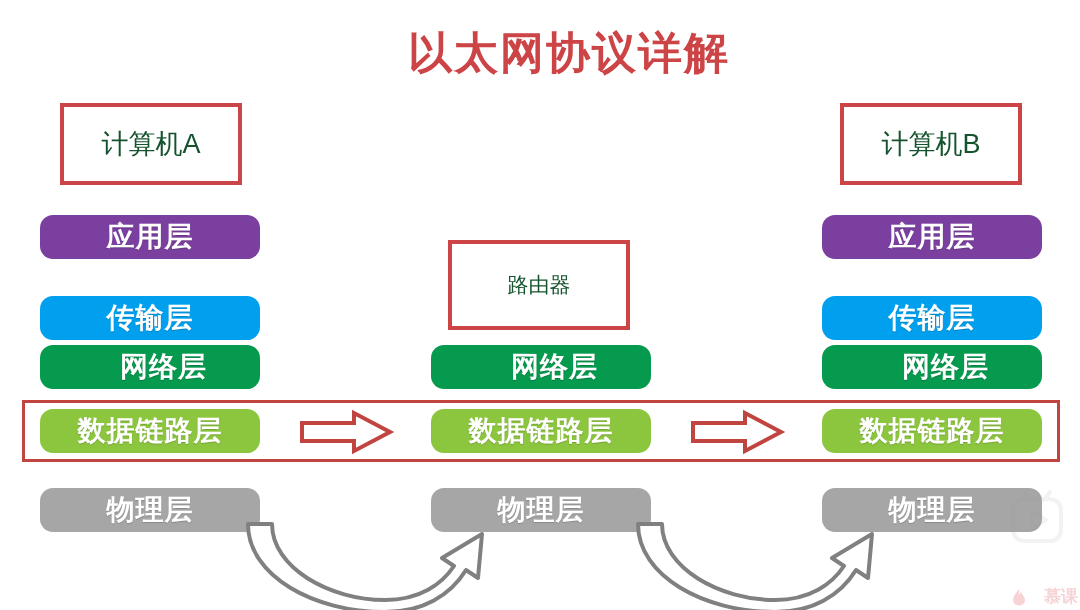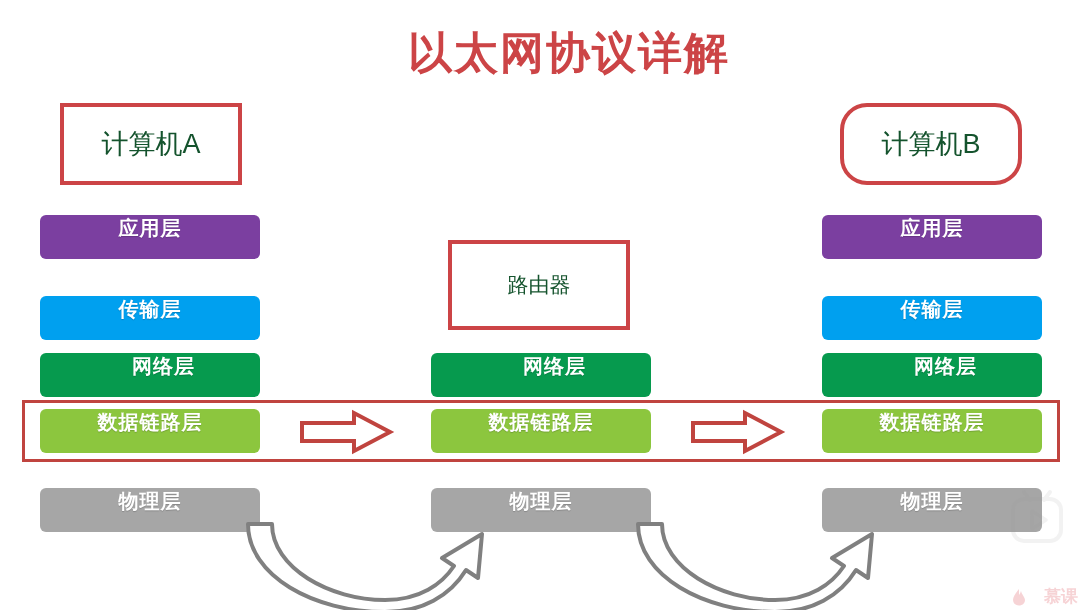--- a/index.html
+++ b/index.html
@@ -37,50 +37,51 @@
     background: #ffffff;
     box-sizing: border-box;
     display: flex;
     align-items: center;
     justify-content: center;
     font-size: 27px;
     color: #14532d;
     white-space: nowrap;
   }
   .host-a { left: 60px;  top: 103px; width: 182px; height: 82px; }
-  .host-b { left: 840px; top: 103px; width: 182px; height: 82px; border-radius: 27px; }
+  .host-b { left: 840px; top: 103px; width: 182px; height: 82px; }
   .router-box {
     left: 448px; top: 240px; width: 182px; height: 90px;
     border-width: 4px;
     font-size: 21px;
   }
 
   
   .layer {
     position: absolute;
     height: 44px;
     width: 220px;
-    border-radius: 6px;
+    border-radius: 13px;
     box-sizing: border-box;
     display: flex;
+    align-items: center;
     justify-content: center;
     color: #ffffff;
-    font-size: 20px;
+    font-size: 28px;
     font-weight: bold;
     letter-spacing: 1px;
     white-space: nowrap;
     text-shadow: 0 1px 1px rgba(0,0,0,0.18);
   }
   .col-a { left: 40px; }
   .col-r { left: 431px; }
   .col-b { left: 822px; }
 
   .row-app  { top: 215px; }
   .row-tran { top: 296px; }
-  .row-net  { top: 353px; padding-left: 27px; }
+  .row-net  { top: 345px; padding-left: 27px; }
   .row-link { top: 409px; }
   .row-phys { top: 488px; }
 
   
   .band {
     position: absolute;
     left: 22px;
     top: 400px;
     width: 1038px;
     height: 62px;

